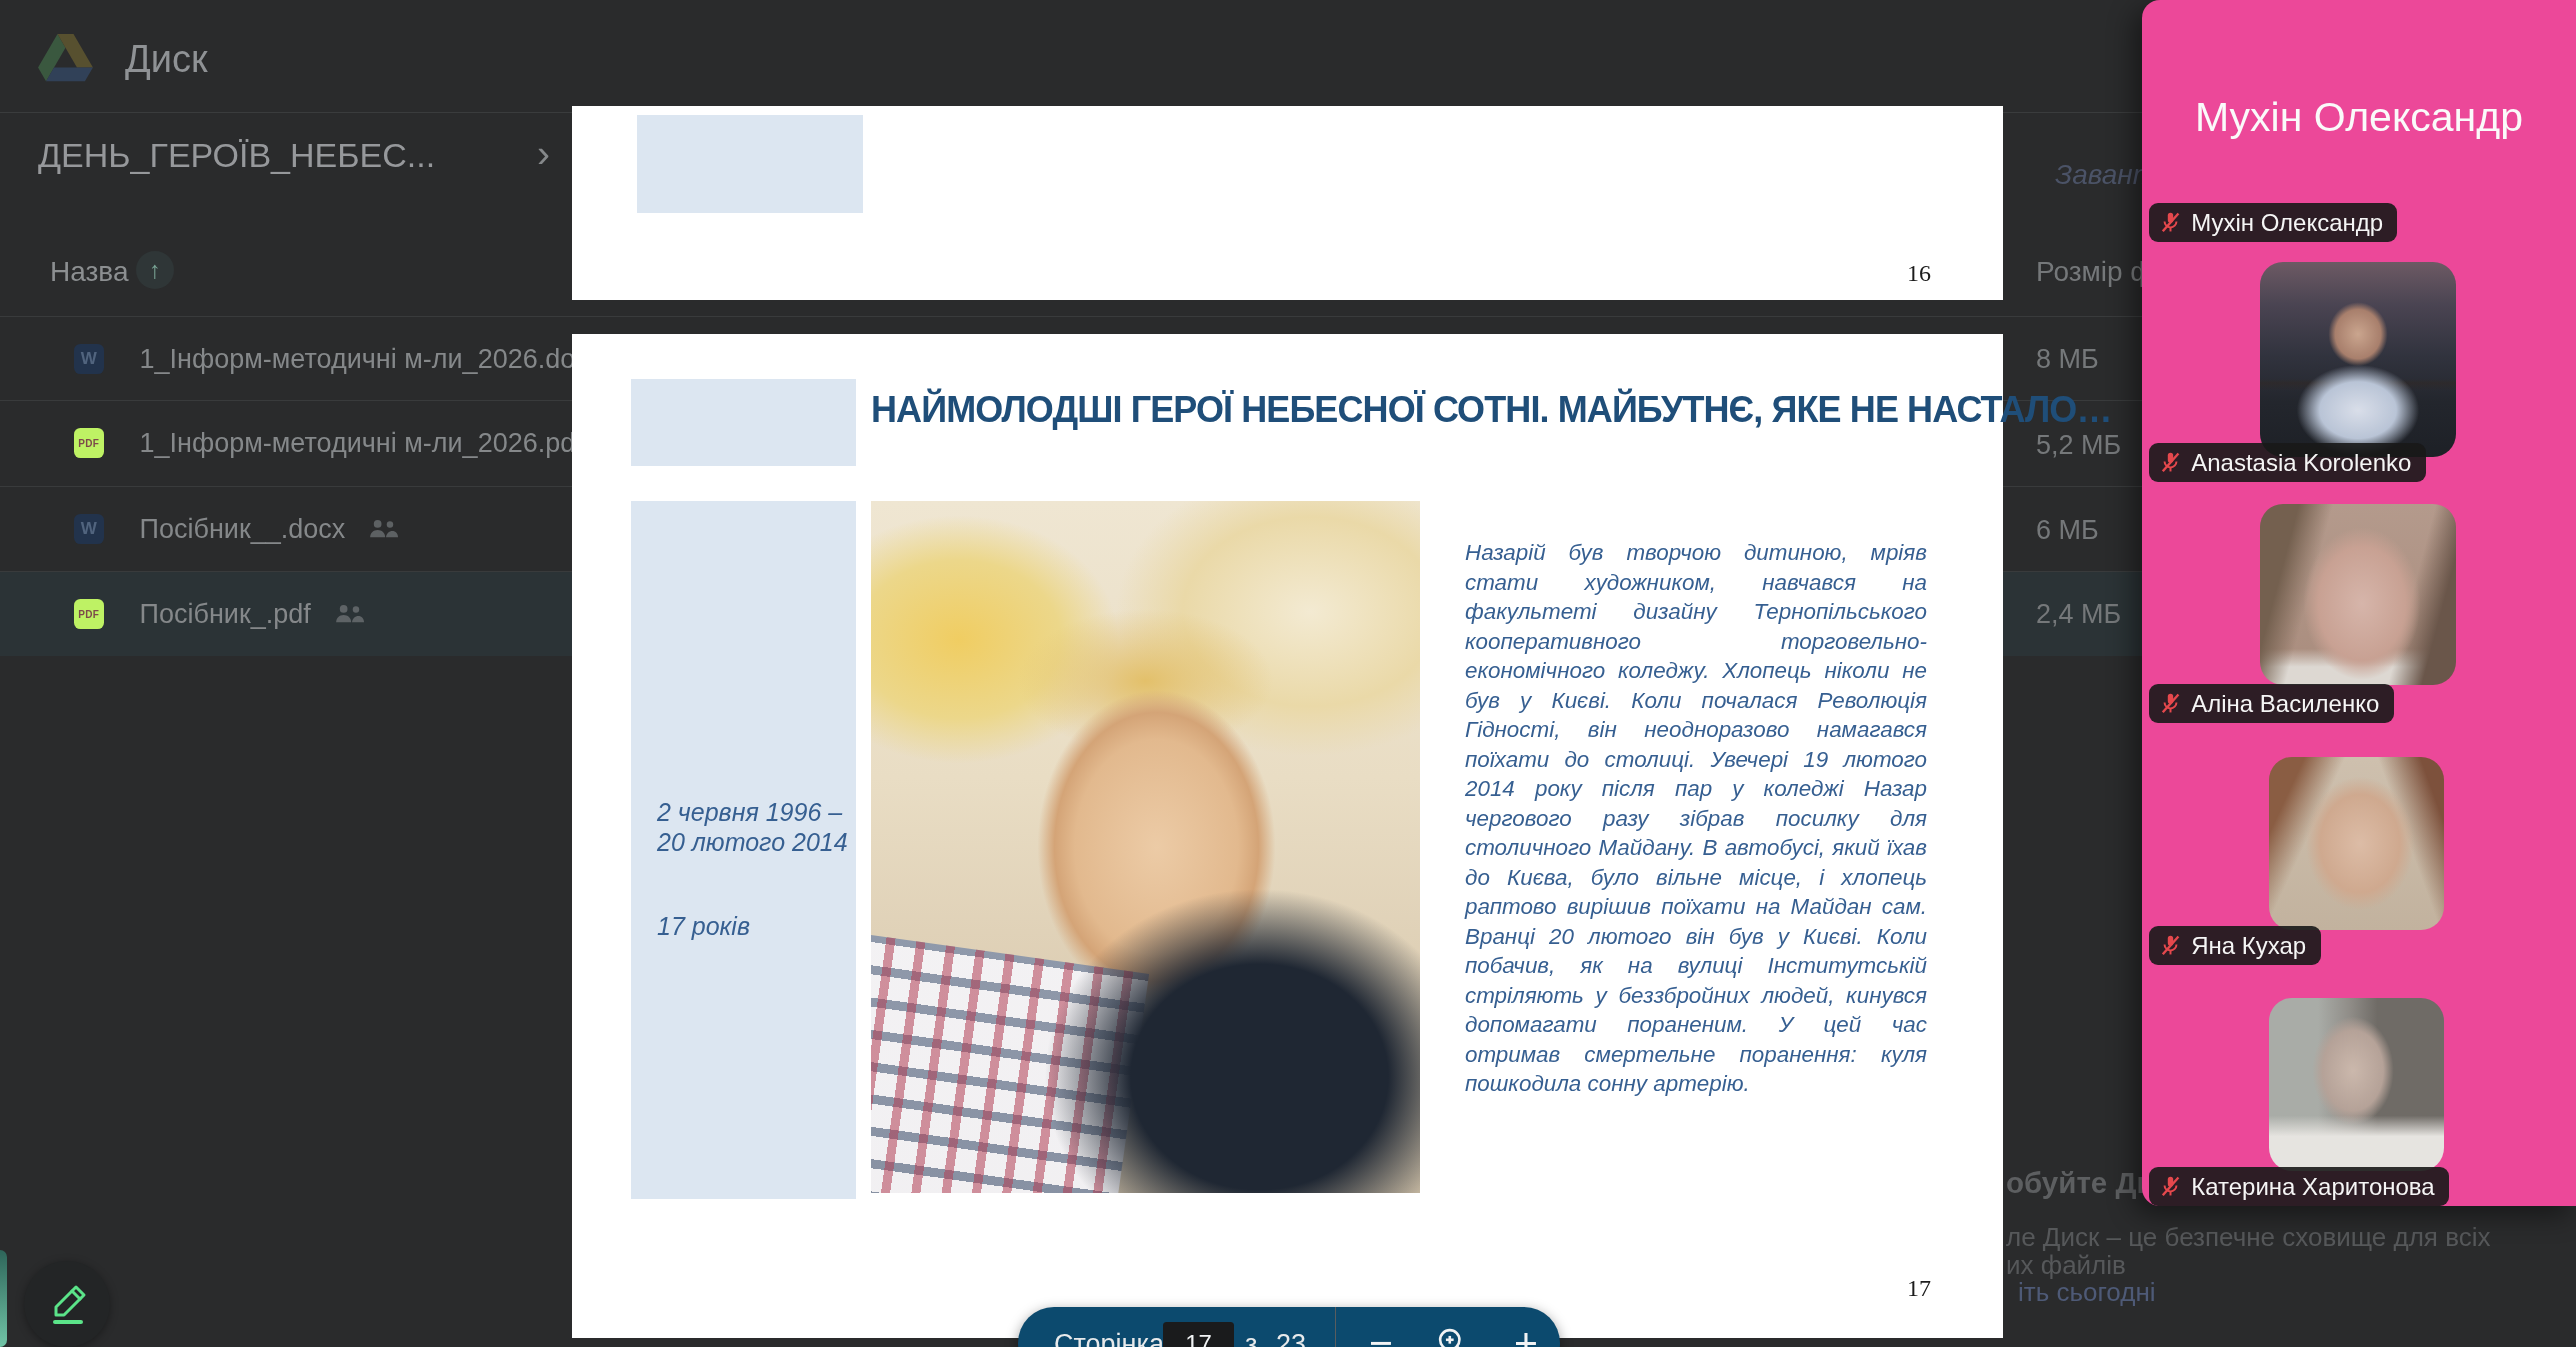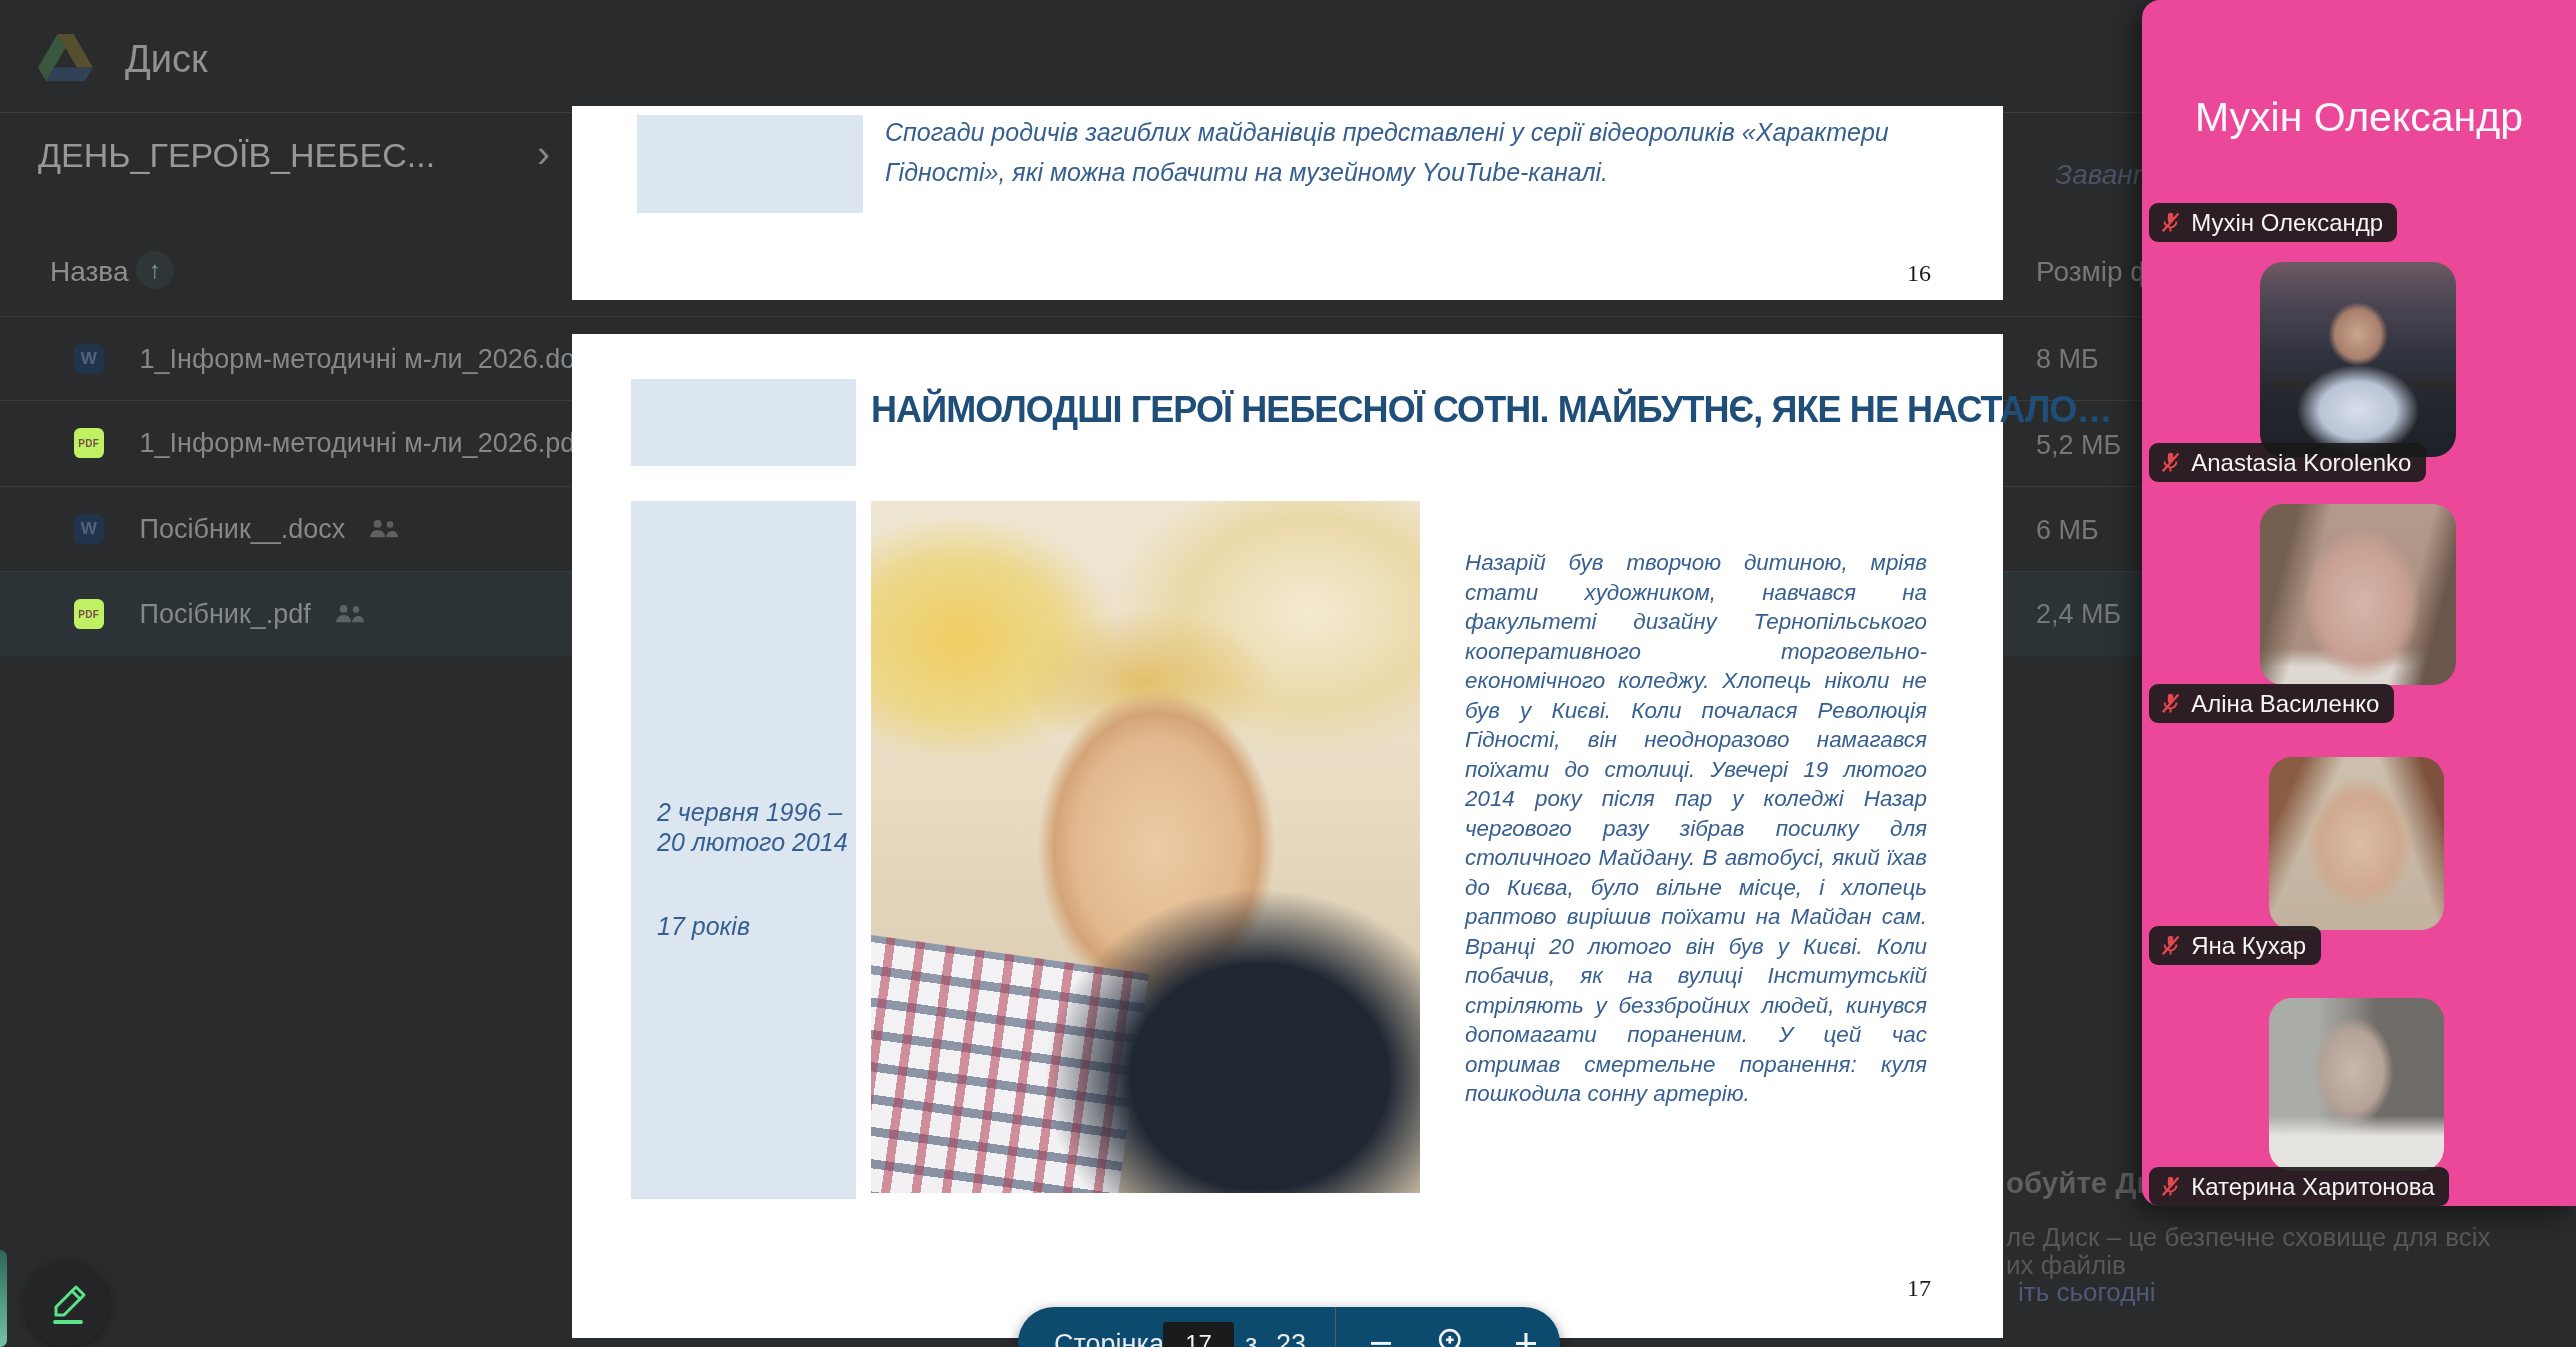--- a/index.html
+++ b/index.html
@@ -33,21 +33,21 @@
   .bluebox{background:#dce6f1;}
   .pg16-text{left:313px;top:6.3px;width:1029px;font-size:25px;line-height:40px;
              font-style:italic;color:#365f91;}
   .pagenum{font-family:"Liberation Serif",serif;font-size:24px;color:#1c1c1c;}
   .pdf-title{left:299px;top:55px;width:975px;font-size:36px;font-weight:bold;
              color:#1f4e79;letter-spacing:-0.9px;white-space:nowrap;}
   .person-lines{left:85px;width:206px;font-size:25px;line-height:29.5px;
                 font-style:italic;color:#365f91;}
   .person-lines.bold{font-weight:bold;}
   .pdf-body{left:893px;top:204px;width:462px;font-size:22.4px;line-height:29.5px;
-            font-style:italic;color:#365f91;text-align:justify;margin-top:10px;}
+            font-style:italic;color:#365f91;text-align:justify;}
   .photo{left:299px;top:167px;width:549px;height:692px;overflow:hidden;
     background:
       radial-gradient(170px 224px at 52% 50%, #eccba6 0%, #e2b98e 48%, #d4a477 60%, rgba(212,164,119,0) 70%),
       radial-gradient(206px 116px at 50% 26%, #e3c06a 0%, rgba(227,192,106,0) 62%),
       radial-gradient(242px 188px at 16% 20%, #f0cd62 0%, #ecd78a 42%, rgba(236,215,138,0) 66%),
       radial-gradient(277px 206px at 80% 16%, #f3ead2 0%, #ead9a8 46%, rgba(234,217,168,0) 70%),
       linear-gradient(180deg,#efe6d2 0%, #e9ddc4 40%, #ddceb4 70%, #d0c1a8 100%);}
   .photo .sweater{position:absolute;right:-54px;bottom:-72px;width:429px;height:376px;
       background:radial-gradient(closest-side,#1f2733 60%,rgba(31,39,51,0) 100%);}
   .photo .shirt{position:absolute;left:-36px;bottom:-54px;width:295px;height:295px;transform:rotate(8deg);
@@ -164,21 +164,20 @@
     <div class="abs promo-head">обуйте Ди</div>
     <div class="abs promo-line" style="left:2006px;top:1222px">ле Диск – це безпечне сховище для всіх</div>
     <div class="abs promo-line" style="left:2006px;top:1250px">их файлів</div>
     <div class="abs promo-line" style="left:2018px;top:1277px;color:#4e5a77">іть сьогодні</div>
   </section>
 
   <section>
 
     <div class="abs page" style="top:106px;height:194px">
       <div class="abs bluebox" style="left:65px;top:9px;width:226px;height:98px"></div>
-      <div class="abs pg16-text">Спогади родичів загиблих майданівців представлені у серії відеороликів «Характери Гідності», які можна побачити на музейному YouTube-каналі.</div>
       <div class="abs pagenum" style="left:1335px;top:154px">16</div>
     </div>
 
     <div class="abs page" style="top:334px;height:1004px">
       <div class="abs bluebox" style="left:59px;top:45px;width:225px;height:87px"></div>
       <div class="abs pdf-title">НАЙМОЛОДШІ ГЕРОЇ НЕБЕСНОЇ СОТНІ. МАЙБУТНЄ, ЯКЕ НЕ НАСТАЛО…</div>
 
       <div class="abs bluebox" style="left:59px;top:167px;width:225px;height:698px"></div>
       <div class="abs person-lines" style="top:464px">
         <div>2 червня 1996 –</div>

